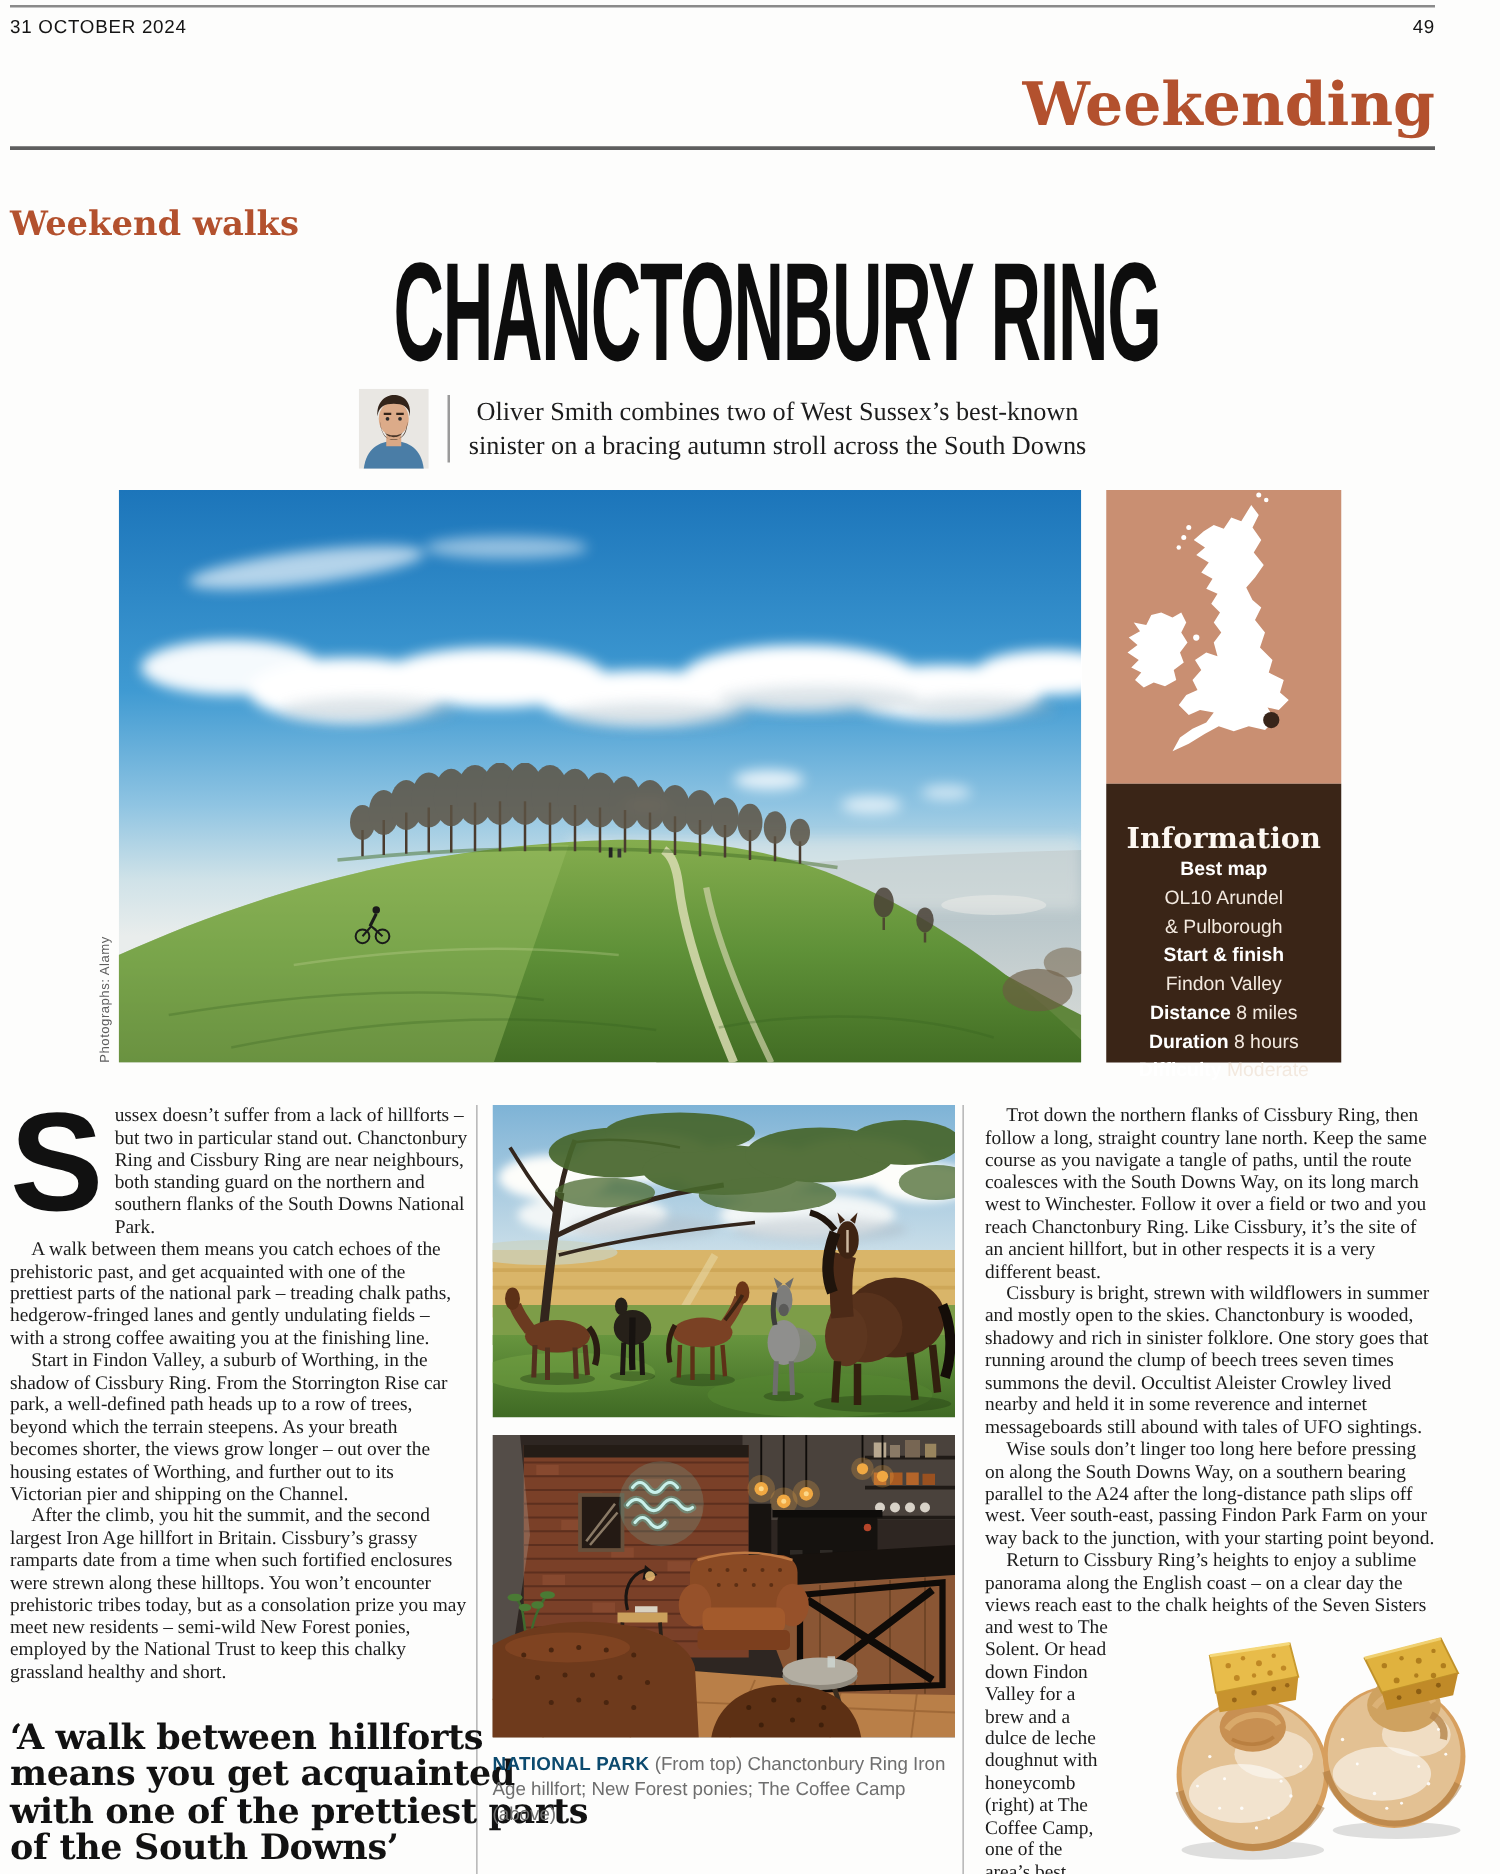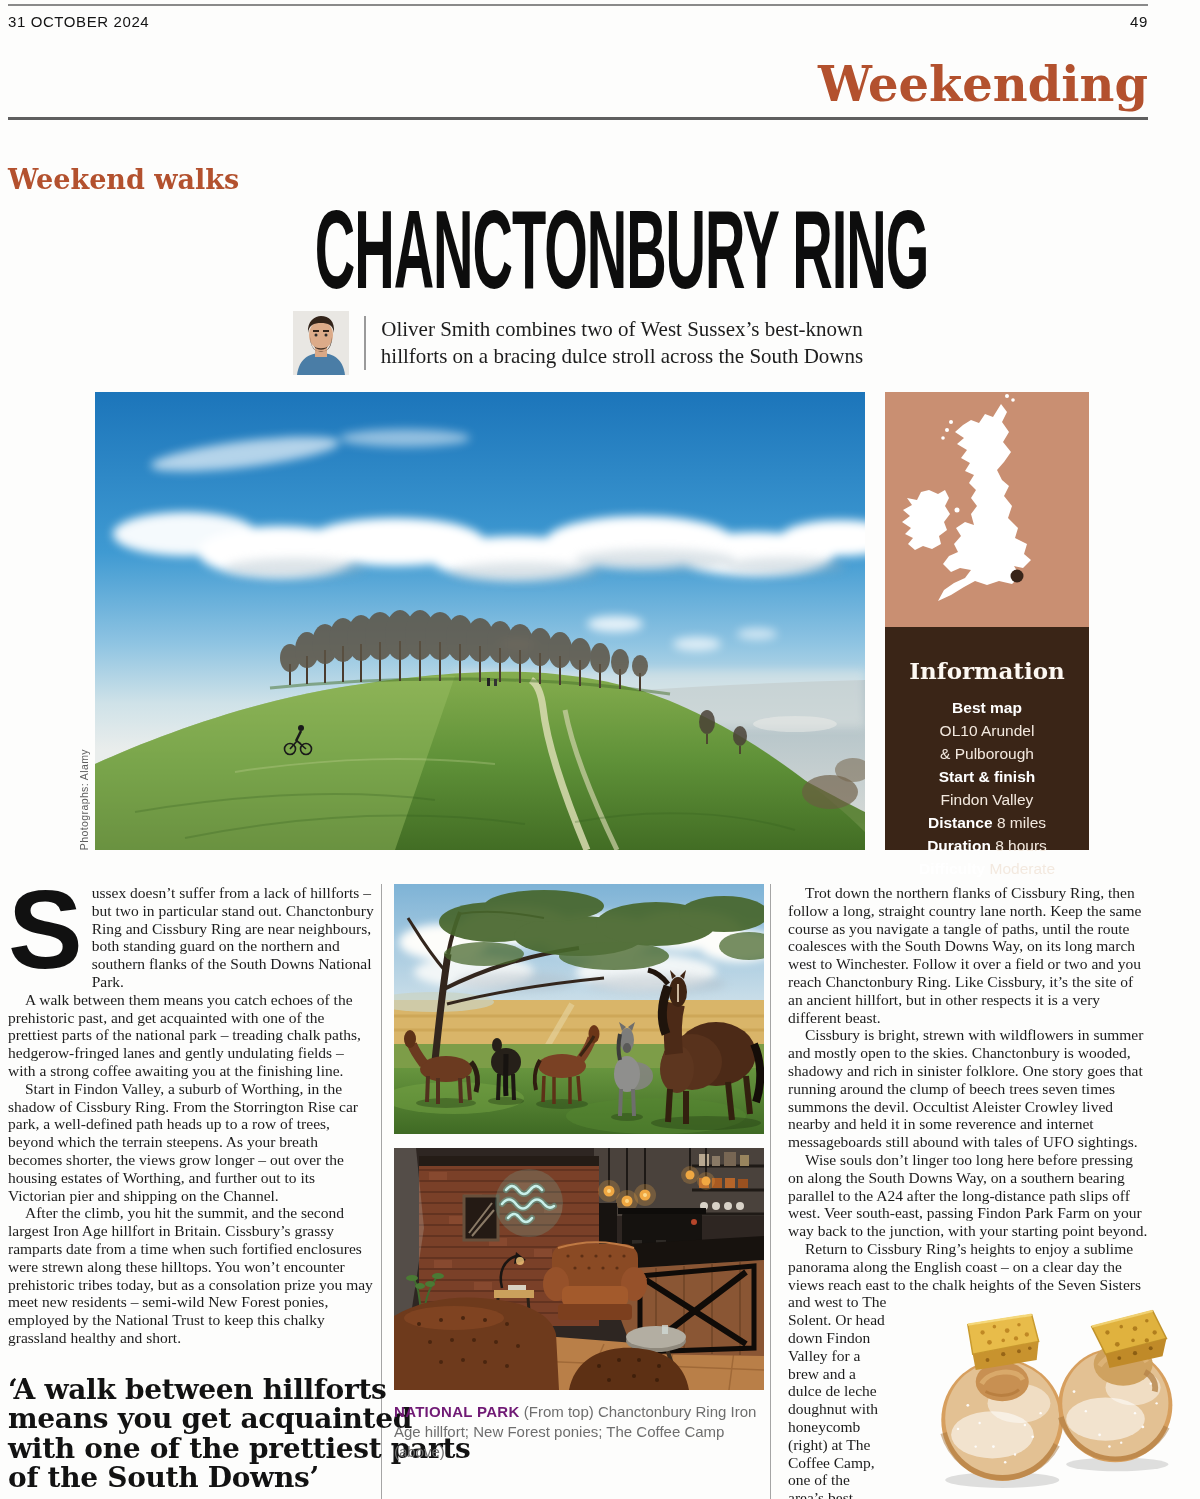--- a/index.html
+++ b/index.html
@@ -19,39 +19,39 @@
   .byline-row{display:flex;justify-content:center;align-items:center;margin-top:10px;gap:15px;text-align:center;}
   .avatar{width:56px;height:64px;flex:none;}
   .byline-sep{width:2px;height:54px;background:#9a9a9a;flex:none;}
   .standfirst{font-family:"Liberation Serif",serif;font-size:21px;line-height:27px;color:#1d1d1d;}
   .standfirst div{white-space:nowrap;}
   .hero-row{display:flex;margin-top:17px;align-items:stretch;}
   .credit-col{width:87px;flex:none;display:flex;align-items:flex-end;justify-content:flex-end;padding-right:5px;}
   .photo-credit{writing-mode:vertical-rl;transform:rotate(180deg);font-family:"Liberation Sans",sans-serif;font-size:10.5px;color:#5d5d5d;letter-spacing:.4px;padding-bottom:2px;}
   .hero-photo{flex:none;}
   .hero-gap{width:20px;flex:none;}
-  .info-panel{width:204px;flex:none;display:flex;flex-direction:column;}
+  .info-panel{width:188px;flex:none;display:flex;flex-direction:column;}
   .map-box{height:235px;background:var(--map-bg);}
   .info-box{height:223px;background:var(--info-panel-bg);color:#fff;text-align:center;padding-top:30px;font-family:"Liberation Sans",sans-serif;}
   .info-title{font-family:"DejaVu Serif",serif;font-weight:bold;font-size:23px;color:#fdf8f2;}
-  .info-rows{margin-top:12px;font-size:15.5px;line-height:23px;color:#f3e9df;}
+  .info-rows{margin-top:0;font-size:15.5px;line-height:23px;color:#f3e9df;}
   .info-rows b{color:#ffffff;}
   .cols-row{display:flex;margin-top:34px;min-height:572px;align-items:stretch;}
   .col-left{width:374px;flex:none;padding-right:7px;border-right:1px solid #a5a5a5;}
   .col-mid{width:370px;flex:none;margin-left:12px;padding-right:6px;border-right:1px solid #a5a5a5;box-sizing:content-box;}
   .col-right{flex:1;margin-left:17px;}
   .para{font-size:15.5px;line-height:17.8px;color:#1c1c1c;text-align:left;}
   .para.indent{text-indent:17px;}
   .dropcap{float:left;font-family:"Liberation Sans",sans-serif;font-weight:bold;font-size:112px;line-height:86px;color:#111;margin:3px 9px 0 0;}
   .pull-quote{margin-top:28px;font-family:"DejaVu Serif",serif;font-weight:bold;font-size:28px;line-height:29.5px;letter-spacing:-.3px;color:#121212;}
   .pull-quote div{white-space:nowrap;}
   .mid-photo{display:block;}
   .mid-photo+.mid-photo{margin-top:14px;}
   .caption{margin-top:12px;font-family:"Liberation Sans",sans-serif;font-size:15px;line-height:20px;color:#6e6e6e;}
-  .caption .cap-label{font-weight:bold;color:#701a75;letter-spacing:.3px;}
+  .caption .cap-label{font-weight:bold;color:#0c4a6e;letter-spacing:.3px;}
   .donuts-float{float:right;width:295px;height:192px;margin:4px -46px 6px 10px;}
 </style>
 </head>
 <body>
 
 <div class="page">
   <div class="content">
     <div class="top-rule"></div>
     <div class="masthead-row">
       <span>31 OCTOBER 2024</span>
@@ -74,21 +74,21 @@
         <path d="M15,22 C14,10 22,5 28,5 C36,5 42,10 41,22 C40,14 35,12 28,12 C21,12 16,14 15,22 Z" fill="#33241a"></path>
         <path d="M17,26 C18,36 22,41 28,41 C34,41 38,36 39,26 C39,34 36,38 34,39 C32,41 24,41 22,39 C20,38 17,32 17,26 Z" fill="#3d2c20"></path>
         <path d="M21,35 C23,38 33,38 35,35 C33,40 23,40 21,35 Z" fill="#4a372a"></path>
         <circle cx="23" cy="24" r="1.5" fill="#2b2b2b"></circle>
           <circle cx="33" cy="24" r="1.5" fill="#2b2b2b"></circle>
         <path d="M20,20 h6 M30,20 h6" stroke="#33241a" stroke-width="1.8" fill="none"></path>
       </svg>
       <div class="byline-sep"></div>
       <div class="standfirst">
         <div>Oliver Smith combines two of West Sussex’s best-known</div>
-        <div>hillforts on a bracing dulce stroll across the South Downs</div>
+        <div>sinister on a bracing autumn stroll across the South Downs</div>
       </div>
     </div>
 
     <div class="hero-row">
       <div class="credit-col">
         <span class="photo-credit">Photographs: Alamy</span>
       </div>
 
       <svg class="hero-photo" width="770" height="458" viewBox="0 0 770 458">
         <defs>

